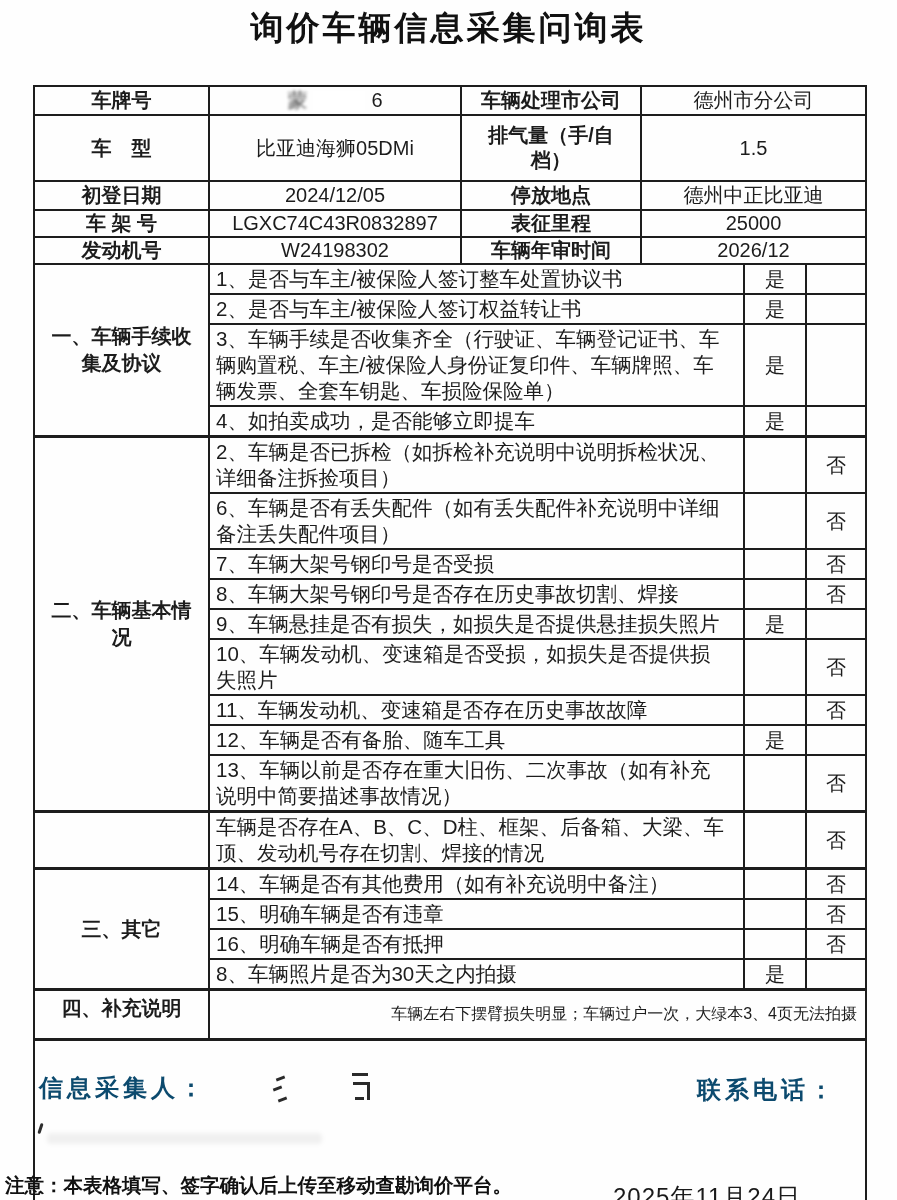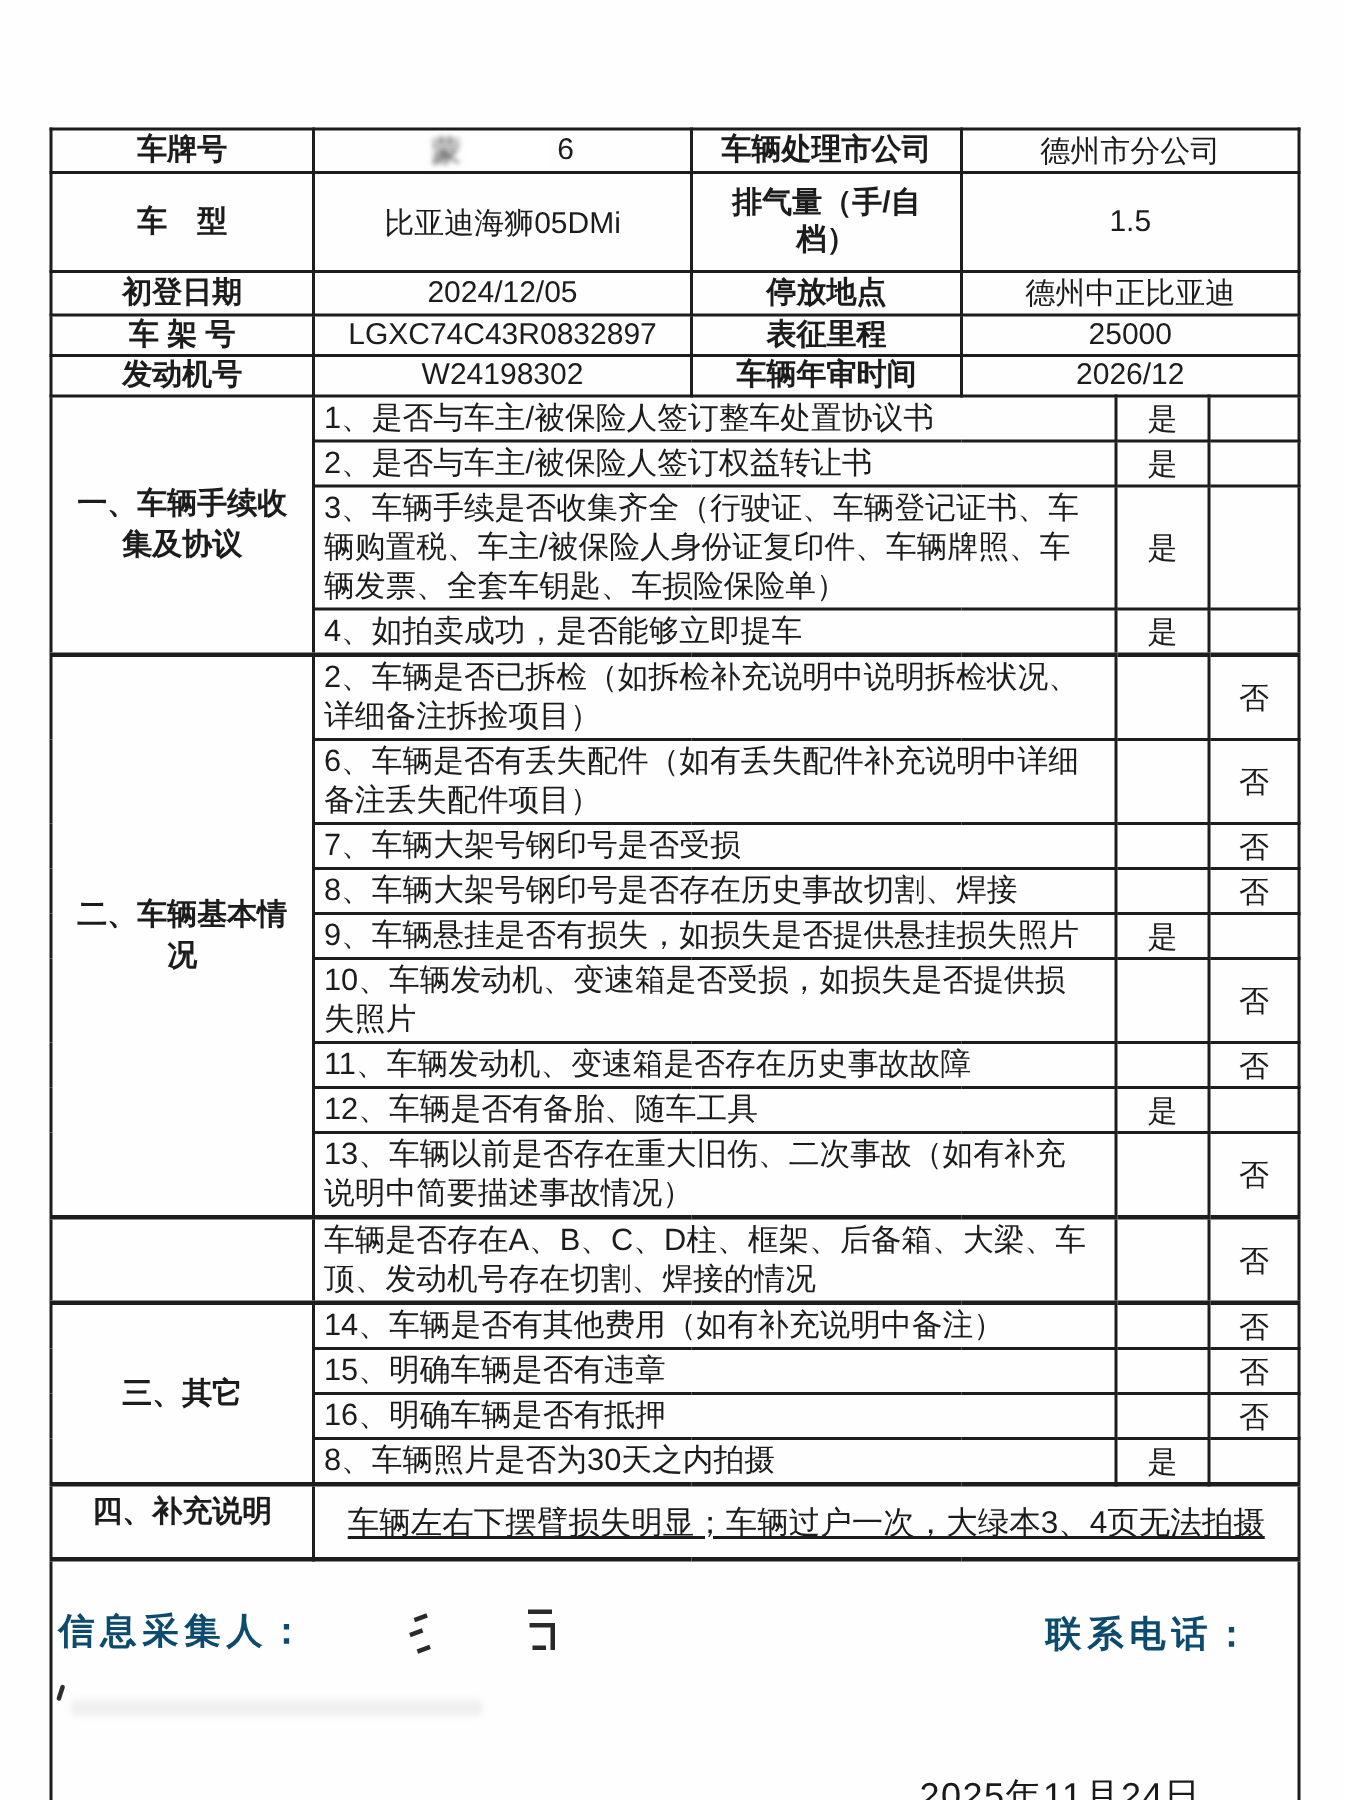--- a/index.html
+++ b/index.html
@@ -8,21 +8,21 @@
   .title{position:absolute;top:6px;left:0;width:897px;text-align:center;margin:0;
          font-size:33px;font-weight:bold;letter-spacing:3px;color:#111;}
   table.form{position:absolute;left:33px;top:85px;width:832px;border-collapse:collapse;
              table-layout:fixed;}
   table.form td{border:2px solid #1d1d1d;vertical-align:middle;overflow:hidden;}
   td.lbl{font-weight:bold;text-align:center;font-size:20px;padding:0 14px;line-height:25px;}
   td.val{text-align:center;font-size:20px;padding:0 2px;}
   td.sec{font-weight:bold;text-align:center;font-size:20px;line-height:27px;padding:0 12px;}
   td.q{text-align:left;font-size:20.5px;line-height:26px;padding:1px 14px 1px 6px;}
   td.ans{text-align:center;font-size:20px;padding:0;}
-  td.supp{vertical-align:top;text-align:center;font-size:21px;padding:4px 8px;text-decoration:underline;}
+  td.supp{vertical-align:top;text-align:right;font-size:16px;padding:4px 8px;}
   tr.thick td{border-top-width:3px;}
   .plate-wrap{display:flex;justify-content:center;align-items:center;gap:6px;}
   .plate-frag{filter:blur(1.8px);opacity:.8;}
   .plate-gap{display:inline-block;width:52px;height:20px;background:#fff;}
   .sig-cell{position:relative;padding:0;}
   .sig-label{position:absolute;font-size:24px;font-weight:bold;letter-spacing:4px;
              line-height:30px;white-space:nowrap;color:#0c4a6e;}
   .sig-date{position:absolute;font-size:24px;letter-spacing:1px;white-space:nowrap;color:#1a1a1a;}
   .frag{position:absolute;}
   .frag .dash{position:absolute;width:9px;height:3px;background:#2a2a2a;transform:rotate(-20deg);}
@@ -33,20 +33,21 @@
               transform:rotate(18deg);border-radius:2px;}
   .smudge{position:absolute;background:rgba(0,0,0,0.055);filter:blur(2px);border-radius:4px;}
   .footer-note{position:absolute;left:5px;top:1172px;font-size:19.5px;font-weight:bold;
                color:#111;white-space:nowrap;}
 </style>
 </head>
 <body>
 
 <div class="page">
 
+  <h1 class="title">询价车辆信息采集问询表</h1>
 
   <table class="form">
     <colgroup>
       <col style="width:175px">
         <col style="width:252px">
         <col style="width:180px">
       <col style="width:103px">
         <col style="width:62px">
         <col style="width:60px">
     </colgroup>
@@ -210,14 +211,15 @@
 
           <span class="comma-mark" style="left:4px;top:82px;"></span>
           <span class="smudge" style="left:12px;top:92px;width:275px;height:11px;"></span>
 
           <span class="sig-date" style="left:578px;top:140px;">2025年11月24日</span>
         </td>
       </tr>
     </tbody>
   </table>
 
+  <div class="footer-note">注意：本表格填写、签字确认后上传至移动查勘询价平台。</div>
 
 </div>
 
 </body></html>

